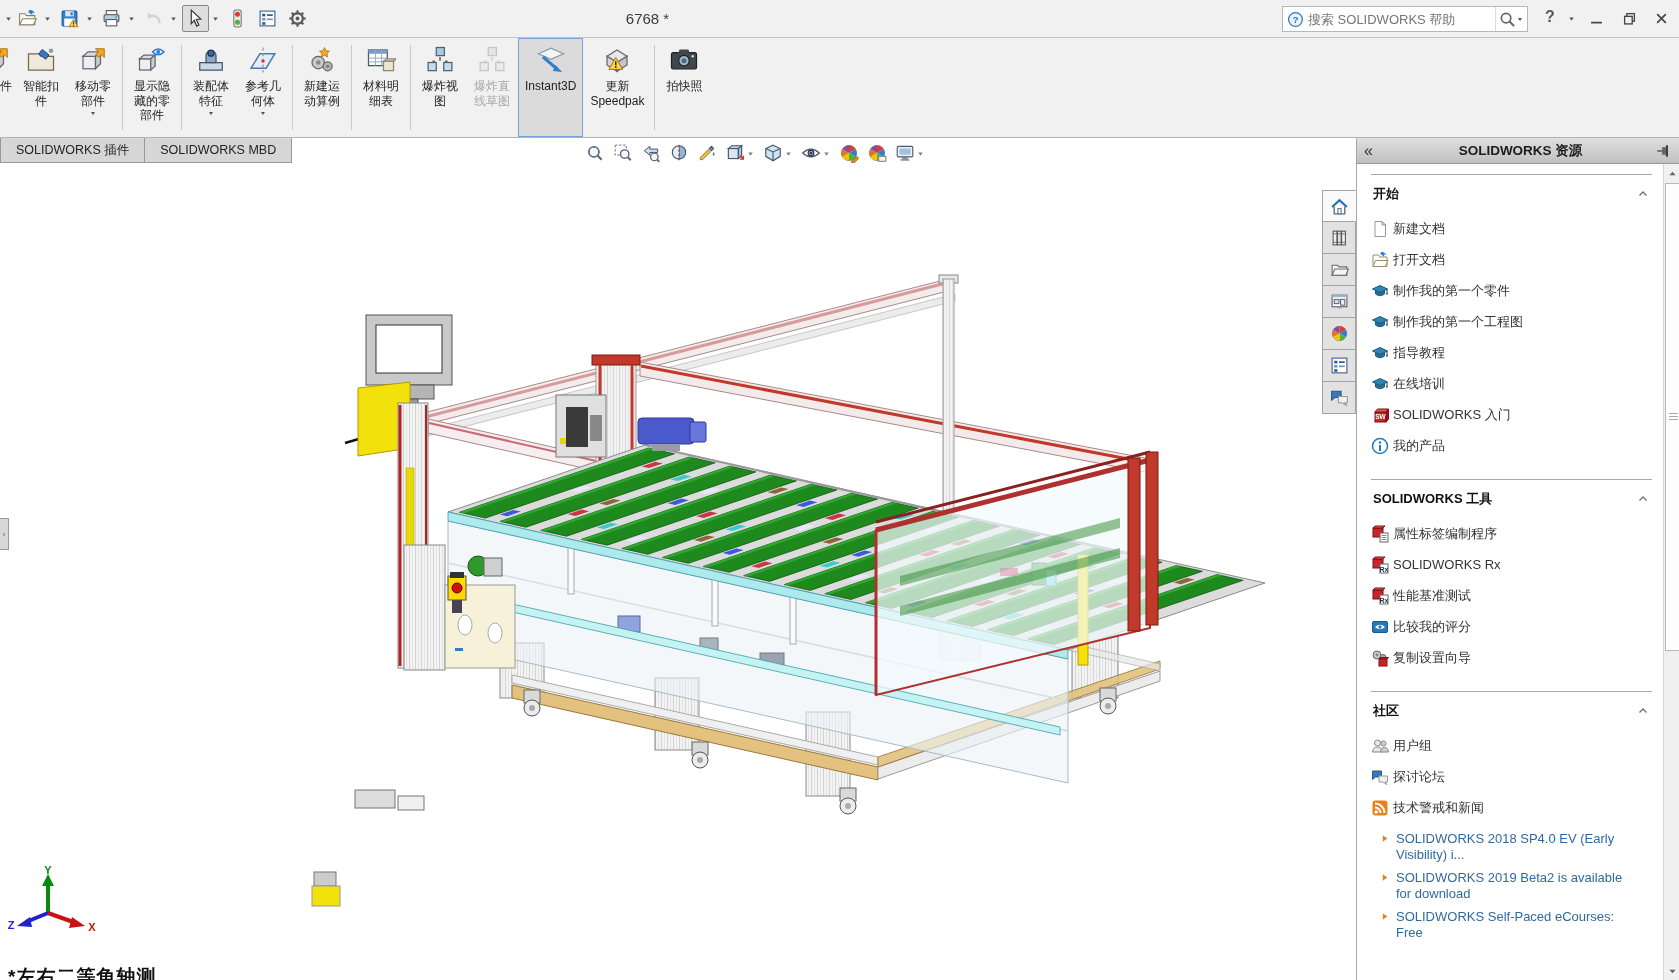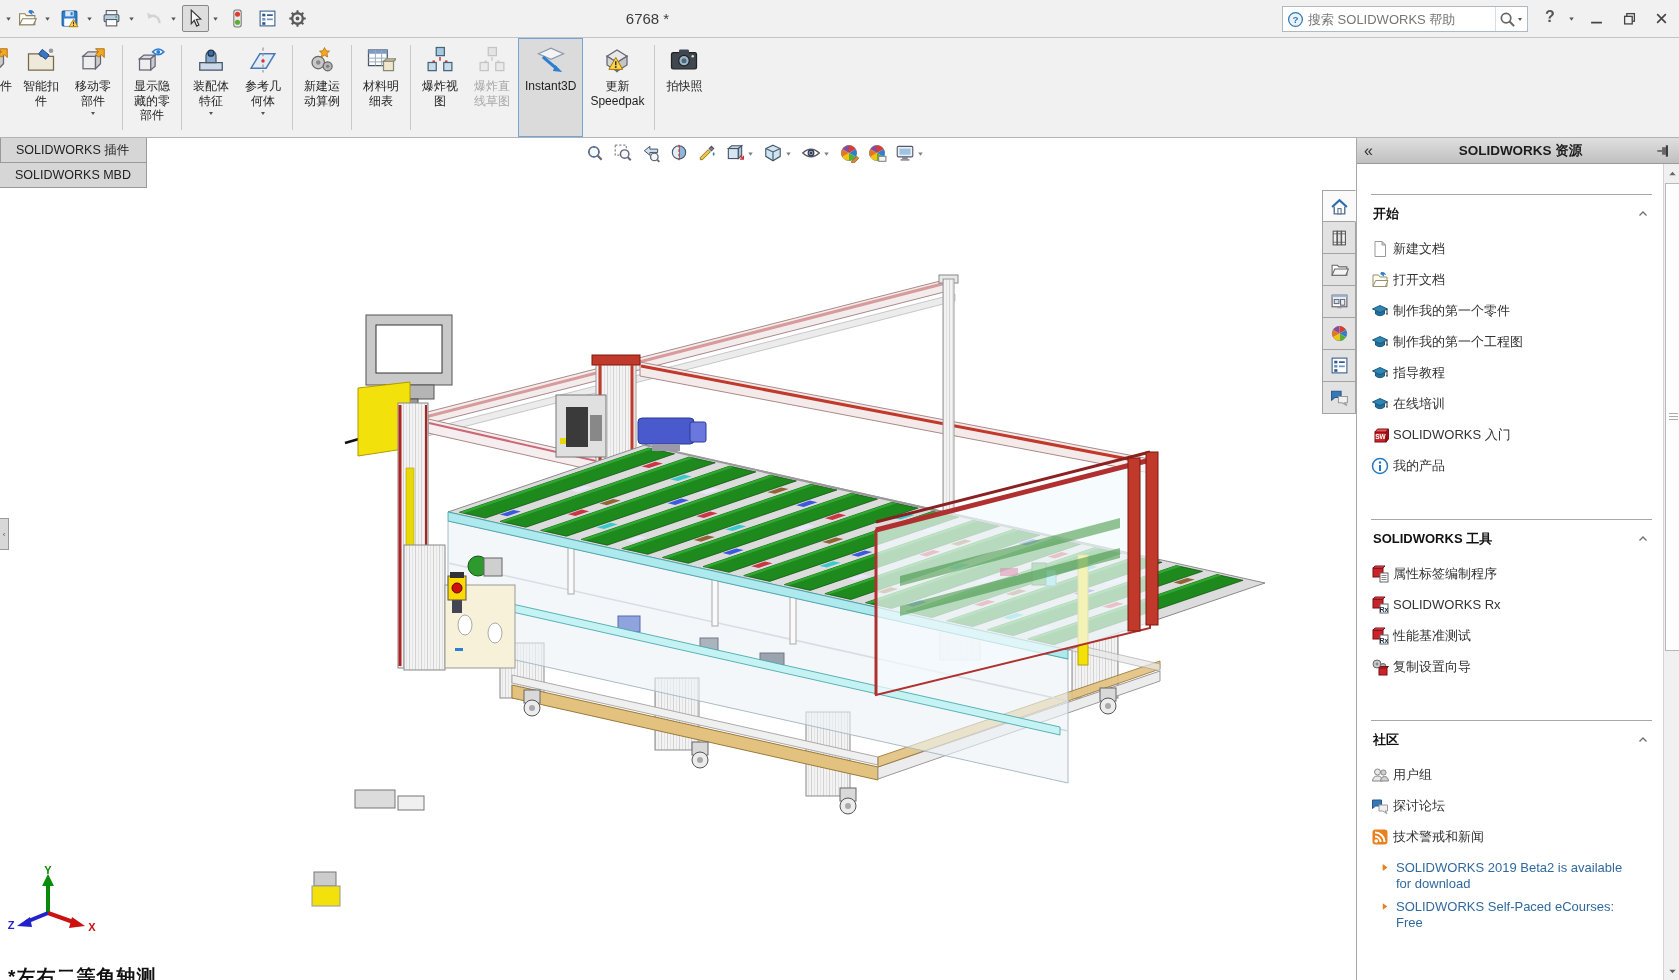--- a/index.html
+++ b/index.html
@@ -39,21 +39,21 @@
   .rbtn.pressed { background:#dbdbdb; border:1px solid #74a4d8; padding:6px 6px 1px; }
   .rbtn.disabled .rlabel { color:#a8a8a8; }
   .rbtn.disabled svg { filter:grayscale(1); opacity:.5; }
   .rbtn.clipped { min-width:0; width:15px; overflow:hidden; padding-left:0; padding-right:0; align-items:flex-start; }
   .rbtn.clipped .ricon { margin-left:-19px; }
   .rbtn.clipped .rlabel { margin-left:-26px; width:40px; }
   .rsep { width:1px; background:#c9c9c9; margin:7px 3px; }
 
   
   .viewport { position:absolute; left:0; top:138px; width:1356px; height:842px; background:#fff; overflow:hidden; z-index:1; }
-  .cmd-tabs { position:absolute; left:0; top:0; display:flex; z-index:6;flex-direction:column; }
+  .cmd-tabs { position:absolute; left:0; top:0; display:flex; z-index:6; }
   .cmd-tab { height:25px; padding:0 15px; background:#d6d6d6; border:1px solid #9a9a9a; border-top:none; display:flex; align-items:center; font-size:12.5px; color:#222; }
   .cmd-tab + .cmd-tab { border-left:none; }
   .headsup { position:absolute; left:585px; top:5px; display:flex; align-items:center; gap:8px; z-index:6; }
   .hu-item { display:flex; align-items:center; gap:1px; }
   .hu-item svg { width:20px; height:20px; }
   .hu-dd svg { width:9px; height:9px; opacity:.75; }
   .model-svg { position:absolute; left:0; top:0; }
   .triad { position:absolute; left:6px; top:728px; }
   .viewlabel { position:absolute; left:8px; top:826px; font-size:19px; font-weight:bold; color:#111; letter-spacing:1px; white-space:nowrap; }
   .collapsed-tab { position:absolute; left:0; top:380px; width:9px; height:32px; background:#d8d8d8; border:1px solid #9a9a9a; border-left:none; display:flex; align-items:center; justify-content:center; font-size:8px; color:#555; z-index:6; }
@@ -63,21 +63,21 @@
   .strip-cell { width:34px; height:32px; background:#e2e2e2; border:1px solid #a3a3a3; border-top:none; display:flex; align-items:center; justify-content:center; }
   .strip-cell:first-child { border-top:1px solid #a3a3a3; }
   .strip-cell.active { background:#fafafa; border-right-color:#fafafa; }
   .strip-c ell svg, .strip-cell svg { width:19px; height:19px; }
   .taskpane { position:absolute; left:1356px; top:138px; width:323px; height:842px; background:#fff; border-left:1px solid #a8a8a8; z-index:15; }
   .tp-header { height:26px; background:linear-gradient(#dfdfdf,#c0c0c0); border-bottom:1px solid #9a9a9a; display:flex; align-items:center; padding:0 7px; }
   .tp-collapse { width:22px; font-size:16px; color:#333; line-height:22px; }
   .tp-title { flex:1; text-align:center; font-weight:bold; font-size:13.5px; color:#1d1d1d; }
   .tp-pin svg { width:17px; height:17px; }
   .tp-body { position:absolute; left:0; top:26px; width:305px; bottom:0; overflow:hidden; padding:10px 0 0 14px; }
-  .tp-section { border-top:1px solid #a8a8a8; margin-right:10px; padding:8px 0 18px;margin-top:20px; }
+  .tp-section { border-top:1px solid #a8a8a8; margin-right:10px; padding:8px 0 18px; }
   .tp-sec-head { display:flex; align-items:center; justify-content:space-between; margin:2px 2px 10px 2px; }
   .tp-sec-title { font-size:13px; font-weight:bold; color:#111; }
   .tp-sec-head svg { width:14px; height:14px; }
   .tp-item { display:flex; align-items:center; gap:4px; height:31px; font-size:13px; color:#333; }
   .tp-item svg { width:18px; height:18px; flex:none; }
   .tp-news { margin:8px 0 0 10px; }
   .news-item { position:relative; padding-left:15px; margin-bottom:7px; font-size:13px; line-height:16px; color:#31699e; width:252px; }
   .news-item .arrow { position:absolute; left:0; top:3px; }
   .news-item .arrow svg { width:9px; height:9px; }
   .tp-scroll { position:absolute; left:306px; top:26px; width:17px; bottom:0; background:#f0f0f0; border-left:1px solid #d5d5d5; }
@@ -1035,20 +1035,30 @@
               <path d="M2 3l2-2h10l-2 2z" fill="#e8565c" stroke="#7a0f14"></path>
               <rect x="9" y="8" width="8" height="9" fill="#fff" stroke="#666"></rect>
               <text x="13" y="15.5" font-size="7" text-anchor="middle" fill="#234" font-weight="bold">Rx</text>
             </svg>
           </span>
           <span>性能基准测试</span>
         </div>
         <div class="tp-item">
           <span>
             <svg viewBox="0 0 18 18">
+              <rect x="1.5" y="3.5" width="15" height="11" rx="1.5" fill="#2779bd" stroke="#1a5a8a"></rect>
+              <path d="M4 9q5-4.5 10 0-5 4.5-10 0z" fill="#fff"></path>
+              <circle cx="9" cy="9" r="1.7" fill="#2779bd"></circle>
+            </svg>
+          </span>
+          <span>比较我的评分</span>
+        </div>
+        <div class="tp-item">
+          <span>
+            <svg viewBox="0 0 18 18">
               <circle cx="6" cy="6" r="4" fill="#c9c9c9" stroke="#666"></circle>
               <circle cx="6" cy="6" r="1.4" fill="#888"></circle>
               <circle cx="12" cy="8.5" r="3" fill="#b0b0b0" stroke="#666"></circle>
               <path d="M8 10l1.5-1.5h8L16 10z" fill="#e8565c" stroke="#7a0f14"></path>
               <rect x="8" y="10" width="8" height="7" fill="#cc2229" stroke="#7a0f14"></rect>
             </svg>
           </span>
           <span>复制设置向导</span>
         </div>
       </div>
@@ -1089,21 +1099,21 @@
               <path d="M4 8.5a5.5 5.5 0 0 1 5.5 5.5M4 4.5a9.5 9.5 0 0 1 9.5 9.5" fill="none" stroke="#fff" stroke-width="2"></path>
             </svg>
           </span>
           <span>技术警戒和新闻</span>
         </div>
         <div class="tp-news">
           <div class="news-item"><span class="arrow">
               <svg viewBox="0 0 10 10">
                 <path d="M2 1.5l5 3.5-5 3.5z" fill="#e8801e"></path>
               </svg>
-            </span></div>
+            </span><span>SOLIDWORKS 2018 SP4.0 EV (Early Visibility) i...</span></div>
           <div class="news-item"><span class="arrow">
               <svg viewBox="0 0 10 10">
                 <path d="M2 1.5l5 3.5-5 3.5z" fill="#e8801e"></path>
               </svg>
             </span><span>SOLIDWORKS 2019 Beta2 is available for download</span></div>
           <div class="news-item"><span class="arrow">
               <svg viewBox="0 0 10 10">
                 <path d="M2 1.5l5 3.5-5 3.5z" fill="#e8801e"></path>
               </svg>
             </span><span>SOLIDWORKS Self-Paced eCourses: Free</span></div>

